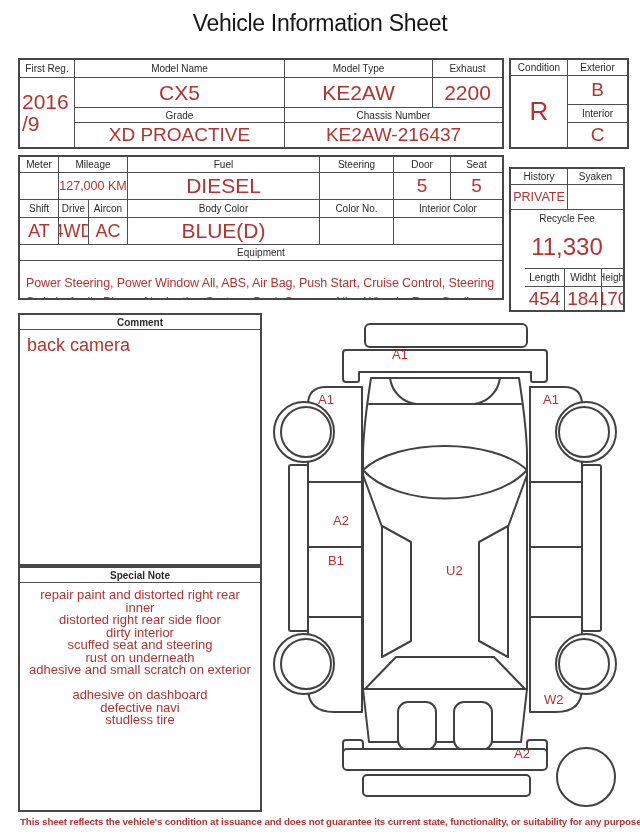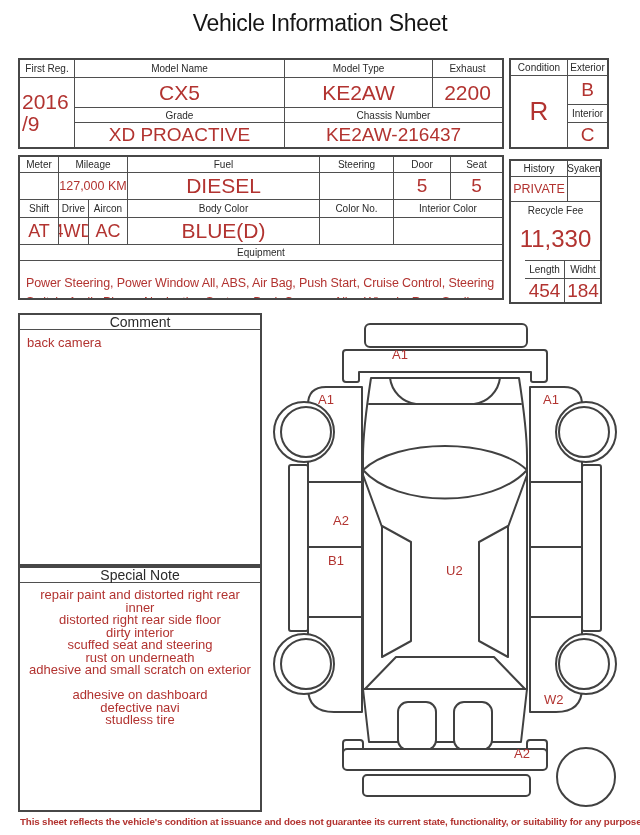--- a/index.html
+++ b/index.html
@@ -13,38 +13,38 @@
       white-space:nowrap;overflow:hidden;}
   .val{color:var(--red);display:flex;align-items:center;justify-content:center;white-space:nowrap;overflow:hidden;}
   .bl{border-left:1px solid var(--ibd);}
   .bt{border-top:1px solid var(--ibd);}
   .f12{font-size:12.5px}.f18{font-size:18px}.f19{font-size:19px}
   .f21{font-size:21px}.f24{font-size:24px}.f26{font-size:26px}
   .title{top:10px;left:0;width:100%;text-align:center;font-size:23px;
          letter-spacing:-0.3px;color:#161616;}
   .t1{left:18px;top:58px;width:486px;height:91px;
       grid-template-columns:54px 210px 148px 1fr;grid-template-rows:17px 30px 15px 1fr;}
-  .t1r{left:509px;top:58px;width:100px;height:91px;
+  .t1r{left:509px;top:58px;width:120px;height:91px;
       grid-template-columns:56px 1fr;grid-template-rows:15px 29px 18px 1fr;}
   .freg{flex-direction:column;align-items:flex-start;padding-left:2px;line-height:1.02;font-size:21px;}
   .t2{left:18px;top:155px;width:486px;height:145px;
       grid-template-columns:38px 30px 39px 192px 74px 57px 1fr;
       grid-template-rows:15px 27px 18px 27px 16px 1fr;}
   .equip{grid-column:1/8;color:var(--red);font-size:12.5px;line-height:1.5;padding:13px 6px;
          display:block;text-align:left;word-break:break-all;letter-spacing:-0.1px;overflow:hidden;}
-  .t2r{left:509px;top:159px;width:93px;height:145px;display:flex;flex-direction:column;}
+  .t2r{left:509px;top:167px;width:116px;height:145px;display:flex;flex-direction:column;}
   .t2ra{height:40px;display:grid;grid-template-columns:56px 1fr;grid-template-rows:15px 1fr;}
   .t2rb{height:58px;border-top:1px solid var(--ibd);display:flex;flex-direction:column;}
   .t2rc{flex:1;border-top:1px solid var(--ibd);display:grid;
         grid-template-columns:39px 37px 1fr;grid-template-rows:17px 1fr;margin-left:14px;}
   .cbox{left:18px;top:313px;width:244px;height:253px;}
   .nbox{left:18px;top:566px;width:244px;height:246px;}
-  .box-hd{height:14px;border-bottom:1px solid var(--ibd);font-size:14px;color:#2a2a2a;
-          display:flex;align-items:center;justify-content:center;}
-  .cbody{padding:5px 7px;color:var(--red);font-size:13px;text-align:left;}
+  .box-hd{height:14px;border-bottom:1px solid var(--ibd);font-size:10px;color:#2a2a2a;
+          display:flex;align-items:center;justify-content:center;font-weight:bold;}
+  .cbody{padding:5px 7px;color:var(--red);font-size:18px;text-align:left;}
   .nbody{padding:6px 7px;color:var(--red);font-size:13px;text-align:center;}
   .nbody div{line-height:12.5px;min-height:12.5px;}
   .footer{left:20px;top:816px;width:612px;color:var(--red);font-size:9.8px;font-weight:600;
           letter-spacing:-0.15px;white-space:nowrap;}
   .diag{left:270px;top:312px;}
   .diag path,.diag rect,.diag circle{stroke:#414141;stroke-width:2;fill:none;
         stroke-linejoin:round;stroke-linecap:round;}
   .diag .wf{fill:#fff;}
   .diag text{fill:var(--red);font-size:13px;stroke:none;}
 </style>

